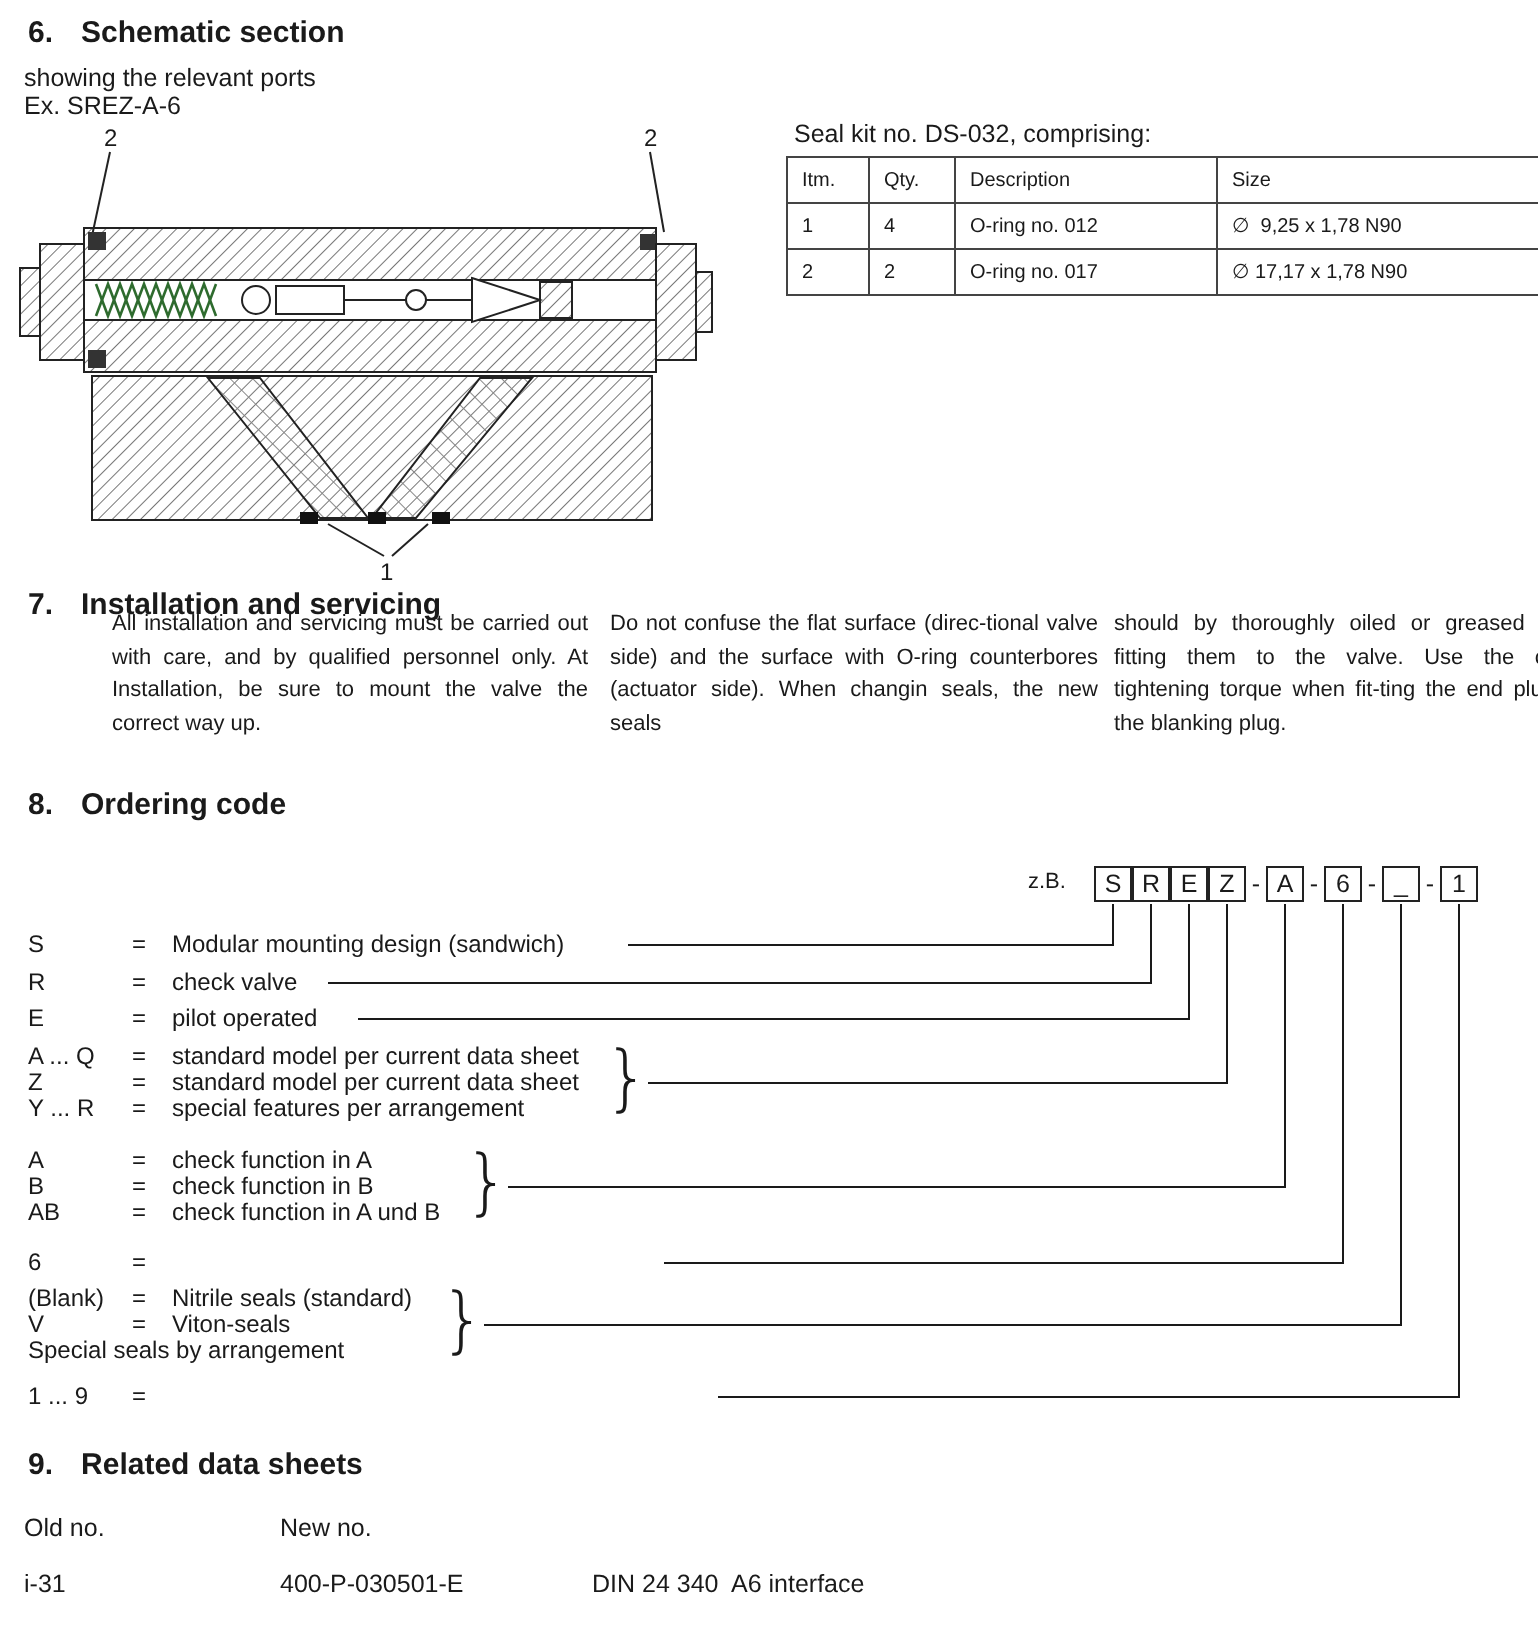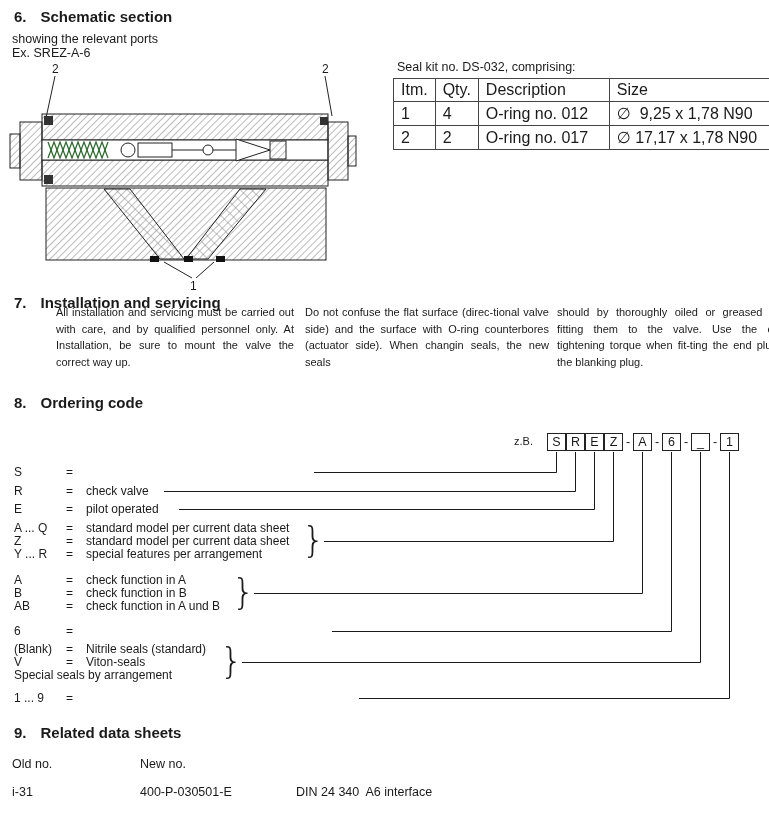--- a/index.html
+++ b/index.html
@@ -10,21 +10,21 @@
   .heading { position:absolute; font-size:15px; font-weight:bold; white-space:nowrap; }
   .heading .htitle { margin-left:14px; }
   .sub { position:absolute; font-size:12.5px; white-space:nowrap; }
 
   
   .sealkit { position:absolute; left:393px; top:60px; width:435px; font-size:12.5px; }
   .sealkit .caption { margin:0 0 4px 4px; }
   table.seal { border-collapse:collapse; }
   table.seal th, table.seal td {
     border:1px solid #444; padding:2px 7px; font-weight:normal;
-    text-align:left; font-size:16px; height:18px; white-space:pre;
+    text-align:left; font-size:10px; height:18px; white-space:pre;
   }
   .c0 { width:26px; } .c1 { width:28px; } .c2 { width:116px; } .c3 { width:158px; }
 
   
   .schematic { position:absolute; left:8px; top:60px; }
   .schematic text { font-size:12px; fill:#1a1a1a; font-family:"Liberation Sans", sans-serif; }
   .ln { stroke:#222; stroke-width:1; }
 
   
   .para { position:absolute; top:304px; font-size:11px; line-height:16.5px; text-align:justify;margin-left:44px; }
@@ -186,20 +186,21 @@
     <path d="M310 113.5 H599.5 V24" fill="none" stroke="#1a1a1a" stroke-width="1"></path>
     <path d="M240 165.5 H628.5 V24" fill="none" stroke="#1a1a1a" stroke-width="1"></path>
     <path d="M318 203.5 H657.5 V24" fill="none" stroke="#1a1a1a" stroke-width="1"></path>
     <path d="M228 234.5 H686.5 V24" fill="none" stroke="#1a1a1a" stroke-width="1"></path>
     <path d="M345 270.5 H715.5 V24" fill="none" stroke="#1a1a1a" stroke-width="1"></path>
   </svg>
 
   <div class="ocrow" style="top:38px;">
     <span class="occode">S</span>
     <span class="oceq">=</span>
+    <span class="ocdesc">Modular mounting design (sandwich)</span>
   </div>
   <div class="ocrow" style="top:57px;">
     <span class="occode">R</span>
     <span class="oceq">=</span>
     <span class="ocdesc">check valve</span>
   </div>
   <div class="ocrow" style="top:75px;">
     <span class="occode">E</span>
     <span class="oceq">=</span>
     <span class="ocdesc">pilot operated</span>

